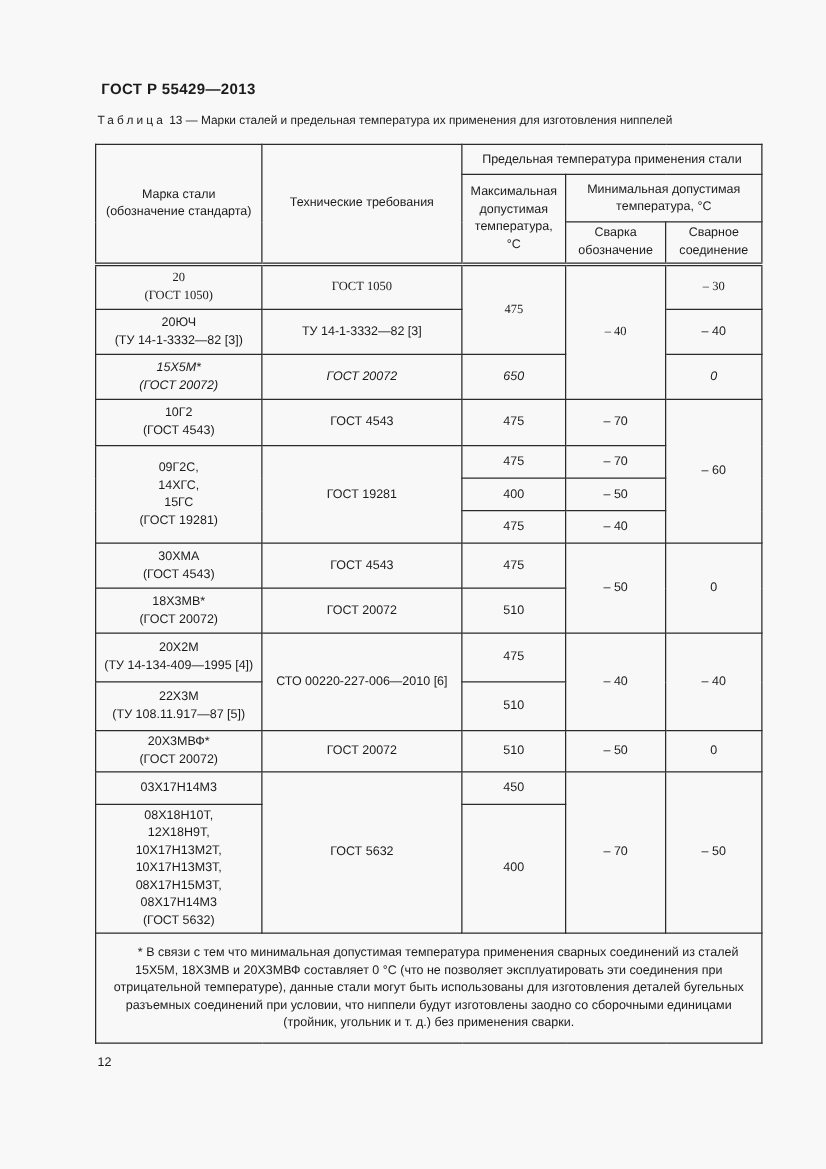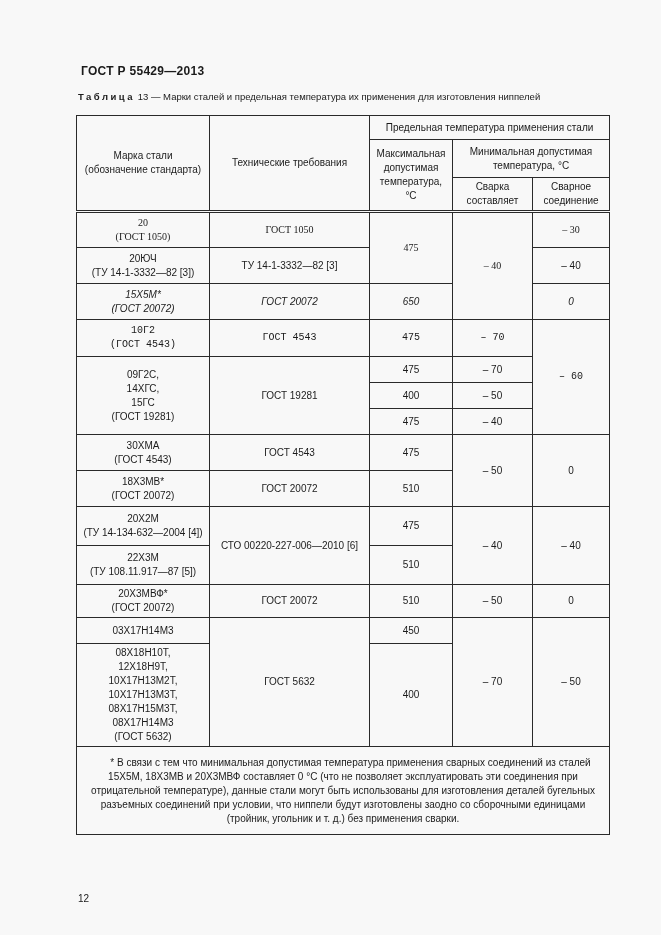--- a/index.html
+++ b/index.html
@@ -26,21 +26,20 @@
   .caption {
     position: absolute;
     left: 78px;
     top: 91px;
     width: 540px;
     font-size: 9.5px;
     white-space: nowrap;
   }
   .caption .spaced {
     letter-spacing: 2.5px;
-    font-weight: bold;
   }
   table.gost {
     position: absolute;
     left: 76px;
     top: 115px;
     width: 533px;
     border-collapse: collapse;
     table-layout: fixed;
   }
   table.gost th, table.gost td {
@@ -62,21 +61,21 @@
     text-indent: 15px;
     white-space: normal;
     padding: 7px 11px 7px 11px;
     font-size: 9.3px;
     line-height: 1.72;
     vertical-align: top;
   }
   .page-number {
     position: absolute;
     left: 78px;
-    top: 893px;
+    top: 845px;
     font-size: 10px;
   }
 </style>
 </head>
 <body>
 
 <div class="doc-code">ГОСТ Р 55429—2013</div>
 
 <div class="caption">
   <span class="spaced">Таблица</span>
@@ -97,21 +96,21 @@
     <tr style="height:24px">
       <th rowspan="3">Марка стали (обозначение стандарта)</th>
       <th rowspan="3">Технические требования</th>
       <th colspan="3">Предельная температура применения стали</th>
     </tr>
     <tr style="height:38px">
       <th rowspan="2">Максимальная допустимая температура, °С</th>
       <th colspan="2">Минимальная допустимая температура, °С</th>
     </tr>
     <tr style="height:31px">
-      <th>Сварка составляет</th>
+      <th>Сварка обозначение</th>
       <th>Сварное соединение</th>
     </tr>
   </thead>
   <tbody>
       <tr style="height: 36px; font-family: Liberation Serif, serif;">
         <td>20
 (ГОСТ 1050)</td>
         <td>ГОСТ 1050</td>
         <td rowspan="2">475</td>
         <td rowspan="3">– 40</td>
@@ -123,21 +122,21 @@
         <td>ТУ 14-1-3332—82 [3]</td>
         <td>– 40</td>
       </tr>
       <tr style="height: 36px; font-style: italic;">
         <td>15Х5М*
 (ГОСТ 20072)</td>
         <td>ГОСТ 20072</td>
         <td>650</td>
         <td>0</td>
       </tr>
-      <tr style="height: 37px; font-family: Liberation Mono, monospace;">
+      <tr style="height: 37px;">
         <td>10Г2
 (ГОСТ 4543)</td>
         <td>ГОСТ 4543</td>
         <td>475</td>
         <td>– 70</td>
         <td rowspan="4">– 60</td>
       </tr>
       <tr style="height: 26px;">
         <td rowspan="3">09Г2С,
 14ХГС,
@@ -164,21 +163,21 @@
         <td rowspan="2">0</td>
       </tr>
       <tr style="height: 36px;">
         <td>18Х3МВ*
 (ГОСТ 20072)</td>
         <td>ГОСТ 20072</td>
         <td>510</td>
       </tr>
       <tr style="height: 39px;">
         <td>20Х2М
-(ТУ 14-134-632—2004 [4])</td>
+(ТУ 14-134-409—1995 [4])</td>
         <td rowspan="2">СТО 00220-227-006—2010 [6]</td>
         <td>475</td>
         <td rowspan="2">– 40</td>
         <td rowspan="2">– 40</td>
       </tr>
       <tr style="height: 39px;">
         <td>22Х3М
 (ТУ 108.11.917—87 [5])</td>
         <td>510</td>
       </tr>

